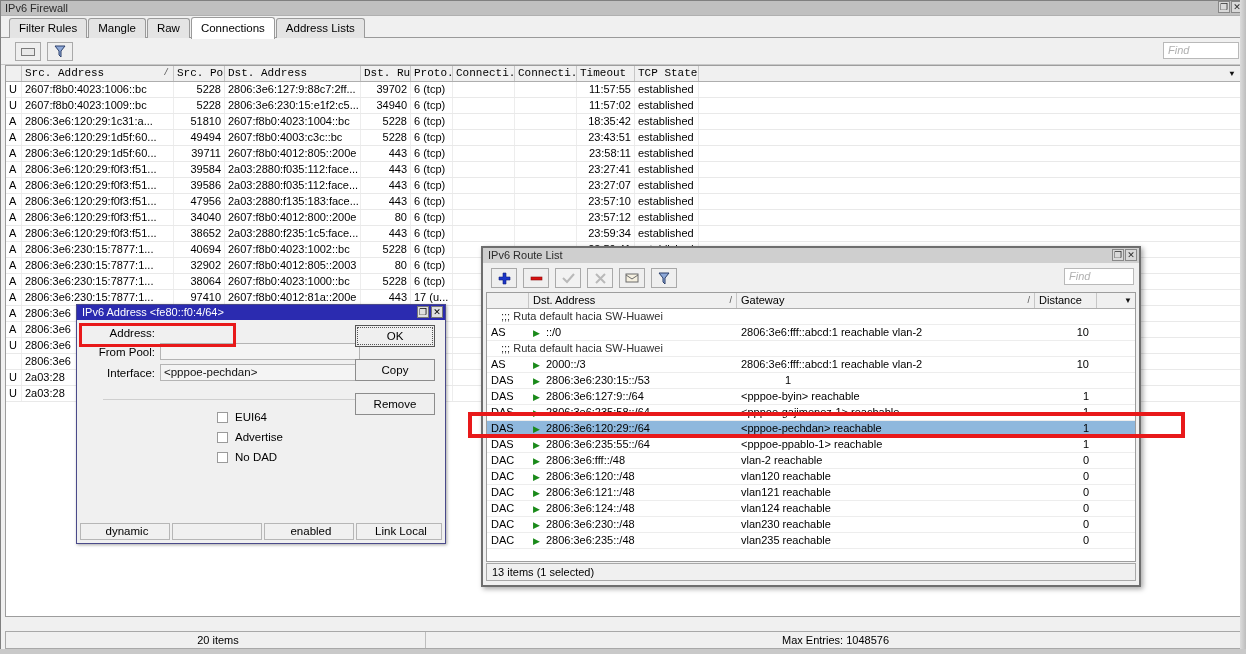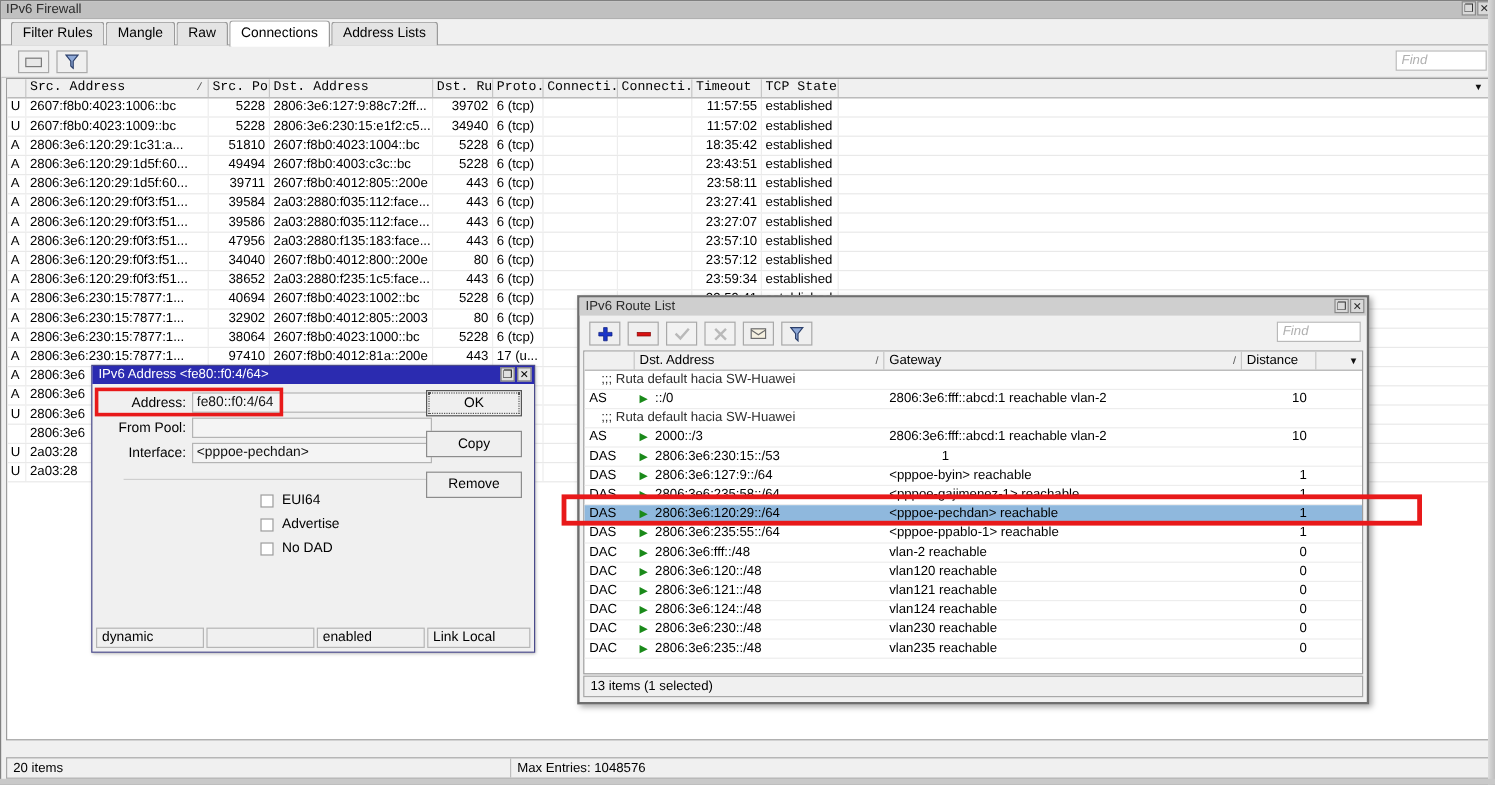--- a/index.html
+++ b/index.html
@@ -88,21 +88,21 @@
     overflow:hidden;white-space:nowrap;border-right:1px solid #ededed;
   }
   .cc.num{text-align:right;}
 
   
   #fw-status{
     position:absolute;left:4px;bottom:4px;width:1236px;height:18px;
     background:#f0f0f0;border:1px solid #a8a8a8;box-sizing:border-box;
     display:flex;font-size:11px;
   }
-  #fw-status .sseg{line-height:16px;padding-left:5px;box-sizing:border-box;}
+  #fw-status .sseg{line-height:16px;padding-left:5px;box-sizing:border-box;text-align:center;}
 
   
   #addr-dialog{
     position:absolute;left:76px;top:304px;width:370px;height:240px;
     background:#f0f0f0;border:1px solid #4a4a8a;box-sizing:border-box;
     box-shadow:1px 1px 3px rgba(0,0,0,.35);
   }
   #addr-title{
     height:15px;background:#2b2bb0;color:#fff;font-size:11px;
     line-height:15px;padding-left:5px;position:relative;
@@ -128,21 +128,21 @@
   }
   #addr-sep{
     position:absolute;left:26px;top:94px;width:260px;height:1px;background:#cfcfcf;
   }
   #addr-status{
     position:absolute;left:3px;bottom:3px;width:364px;height:17px;
     display:flex;font-size:11.5px;
   }
   #addr-status .aseg{
     border:1px solid #b6b6b6;box-sizing:border-box;background:#f0f0f0;
-    line-height:15px;padding-left:4px;margin-right:2px;
+    line-height:15px;padding-left:4px;margin-right:2px;text-align:center;
   }
 
   
   #addr-highlight{
     position:absolute;left:2px;top:18px;width:157px;height:24px;
     border:3px solid #e8191a;box-sizing:border-box;pointer-events:none;z-index:20;
   }
 
   
   #route-window{
@@ -520,21 +520,20 @@
       <span class="wbtn">❐</span>
       <span class="wbtn">✕</span>
     </span>
   </div>
 
   <div id="addr-highlight"></div>
 
   <div style="position:absolute;left:0;top:18px;width:290px;">
     <div class="frow">
       <div class="flabel">Address:</div>
-      <div class="finput" style="width:200px;">fe80::f0:4/64</div>
     </div>
     <div class="frow">
       <div class="flabel">From Pool:</div>
       <div class="finput" style="width:200px;"></div>
     </div>
     <div class="frow">
       <div class="flabel">Interface:</div>
       <div class="finput" style="width:200px;">&lt;pppoe-pechdan&gt;</div>
     </div>
   </div>

